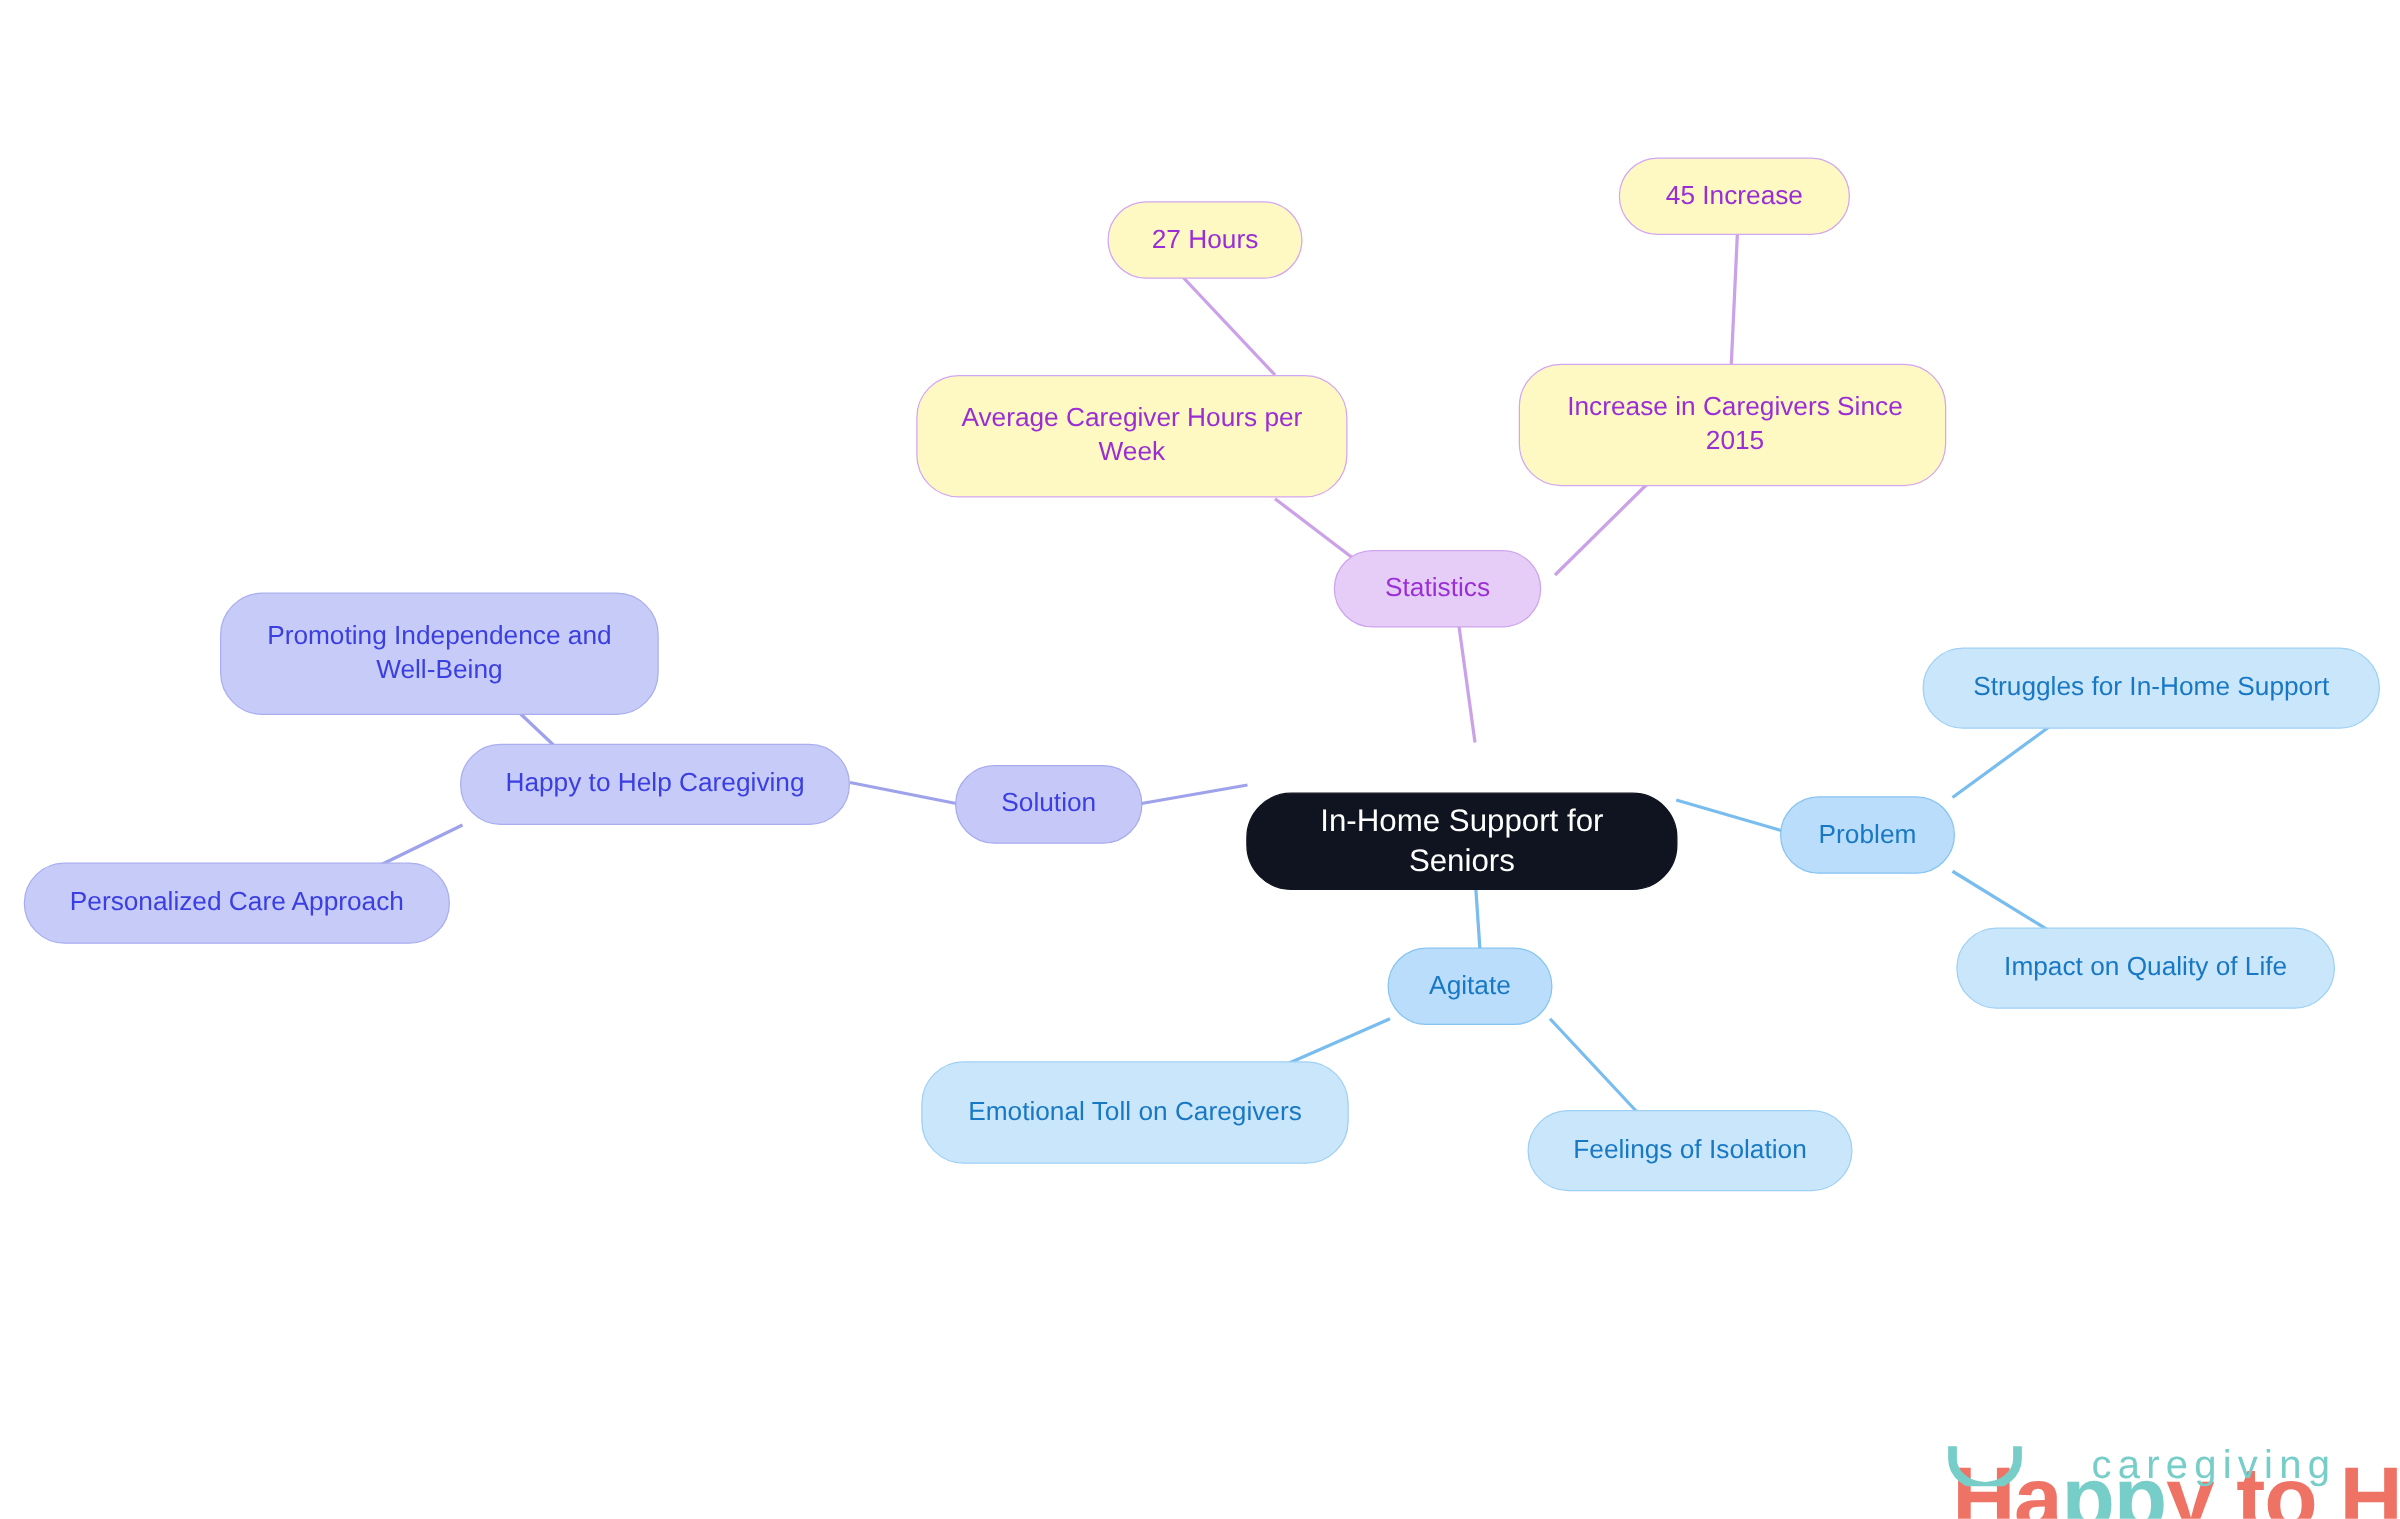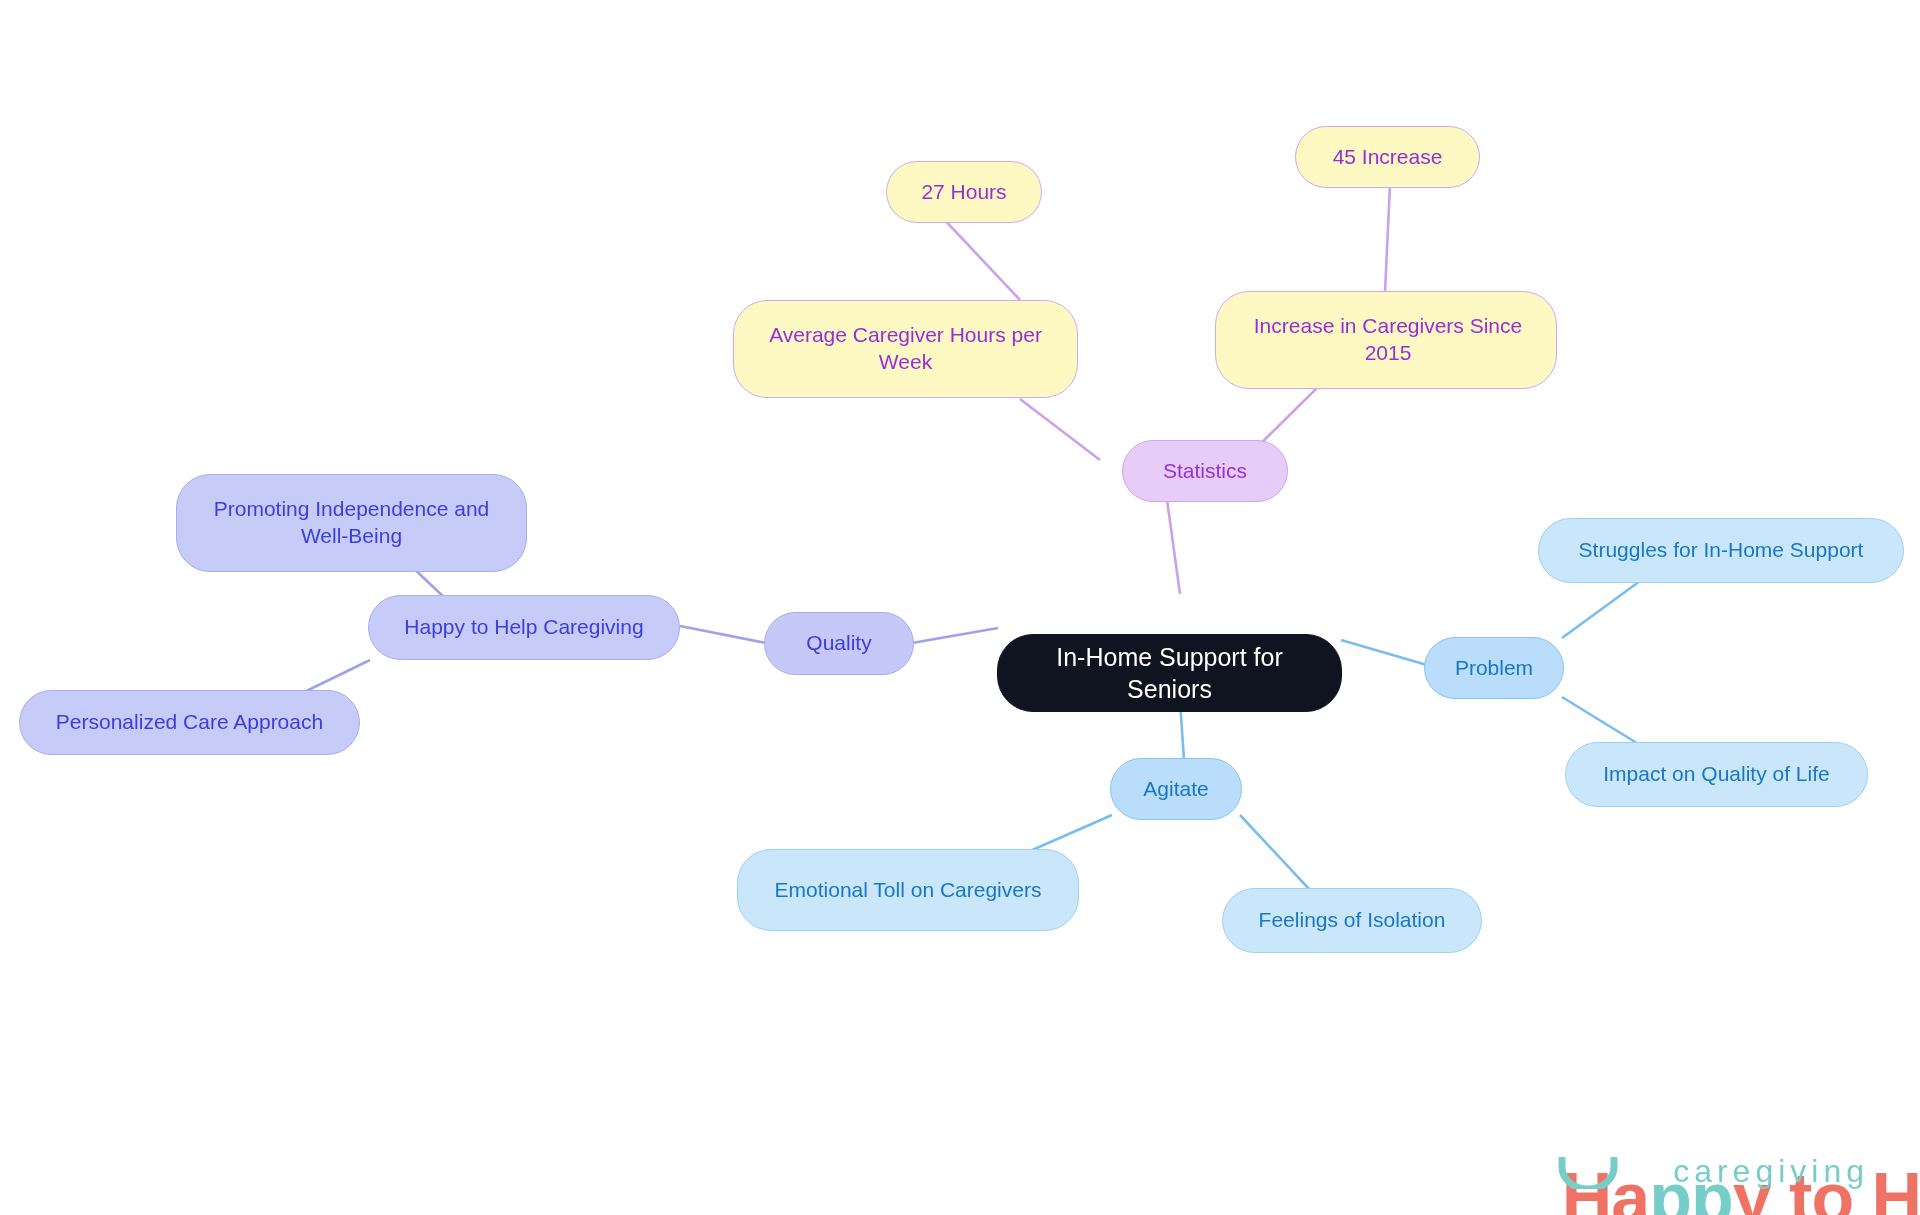--- a/index.html
+++ b/index.html
@@ -165,30 +165,30 @@
   <div class="node purple" style="left:886px; top:161px; width:156px; height:62px;">27 Hours</div>
 
   <div class="node purple" style="left:733px; top:300px; width:345px; height:98px;">Average Caregiver Hours per
 Week</div>
 
   <div class="node purple" style="left:1295px; top:126px; width:185px; height:62px;">45 Increase</div>
 
   <div class="node purple" style="left:1215px; top:291px; width:342px; height:98px;padding-left:18px;">Increase in Caregivers Since
 2015</div>
 
-  <div class="node purple-hub" style="left:1122px; top:440px; width:166px; height:62px;">Statistics</div>
+  <div class="node purple-hub" style="left:1067px; top:440px; width:166px; height:62px;">Statistics</div>
 
   <div class="node peri" style="left:176px; top:430px; width:351px; height:98px;margin-top:44px;">Promoting Independence and
 Well-Being</div>
 
   <div class="node peri" style="left:368px; top:595px; width:312px; height:65px;">Happy to Help Caregiving</div>
 
   <div class="node peri" style="left:19px; top:690px; width:341px; height:65px;">Personalized Care Approach</div>
 
-  <div class="node peri-hub" style="left:764px; top:612px; width:150px; height:63px;">Quality</div>
+  <div class="node peri-hub" style="left:764px; top:612px; width:150px; height:63px;">Solution</div>
 
   <div class="node root" style="left:997px; top:594px; width:345px; height:78px;">In-Home Support for Seniors</div>
 
   <div class="node blue-light" style="left:1538px; top:518px; width:366px; height:65px;">Struggles for In-Home Support</div>
 
   <div class="node blue-hub" style="left:1424px; top:637px; width:140px; height:62px;">Problem</div>
 
   <div class="node blue-light" style="left:1565px; top:742px; width:303px; height:65px;">Impact on Quality of Life</div>
 
   <div class="node blue-hub" style="left:1110px; top:758px; width:132px; height:62px;">Agitate</div>

